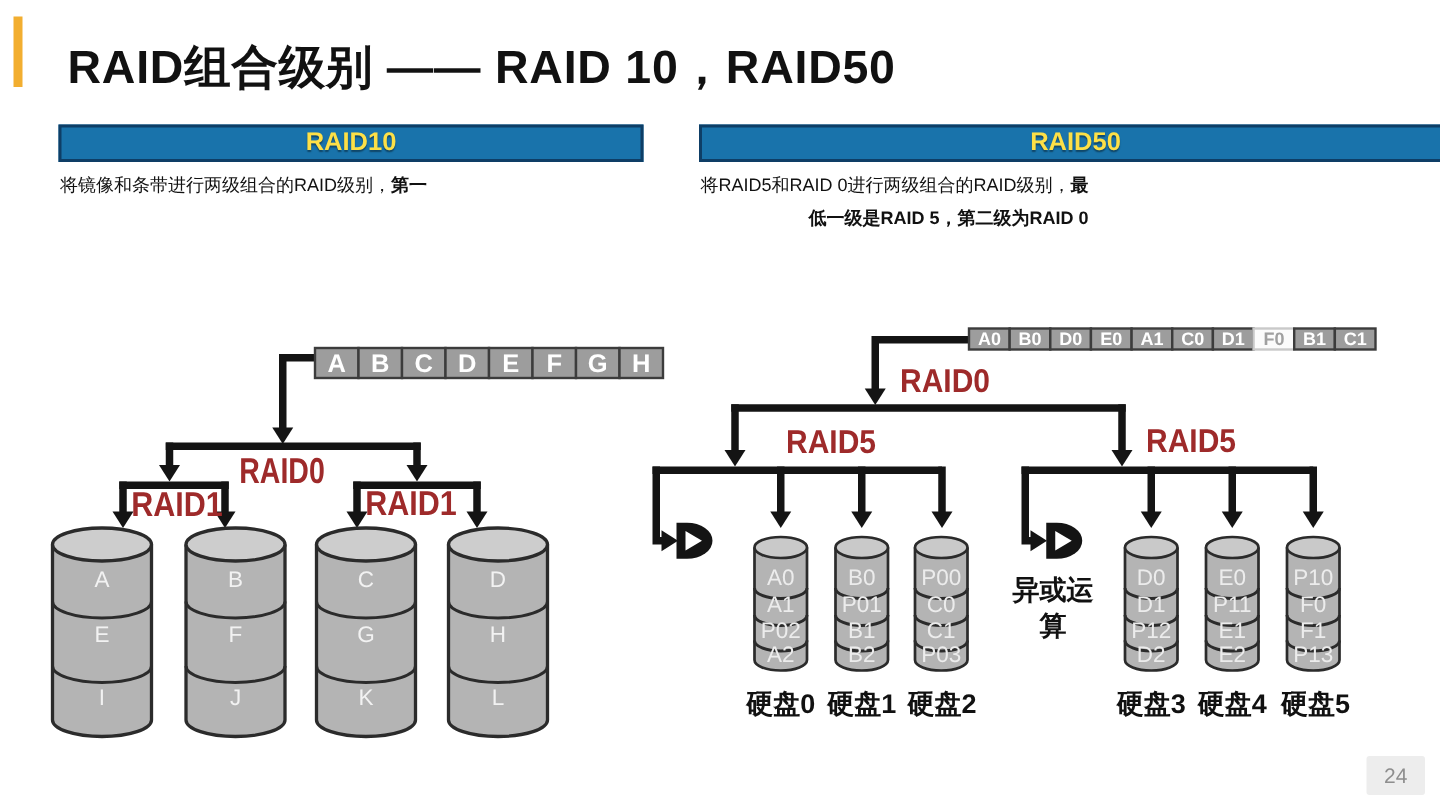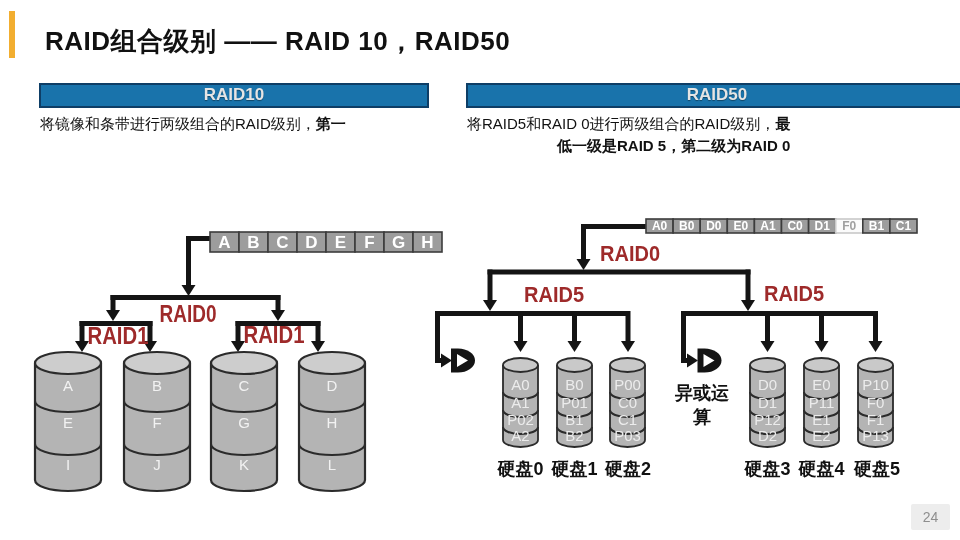--- a/index.html
+++ b/index.html
@@ -1,24 +1,24 @@
 <!DOCTYPE html>
 <html><head>
 <meta charset="utf-8">
 <style>
   html,body{margin:0;padding:0;background:#888;}
   .slide{position:relative;width:960px;height:540px;background:#ffffff;overflow:hidden;
          font-family:"Liberation Sans","DejaVu Sans",sans-serif;color:#111;}
   .accent-bar{position:absolute;left:9px;top:11px;width:6px;height:47px;background:#F2AE30;}
-  .title{position:absolute;left:45px;top:24px;font-size:26px;font-weight:bold;letter-spacing:0.5px;white-space:nowrap;}
+  .title{position:absolute;left:45px;top:24px;font-size:31px;font-weight:bold;letter-spacing:0.5px;white-space:nowrap;}
   .hdr{position:absolute;top:83px;height:25px;background:#1973AB;border:2px solid #0E3E66;box-sizing:border-box;
-       color:#e5e5e5;font-size:17px;font-weight:bold;text-align:center;line-height:20px;text-shadow:0 1px 1px rgba(0,0,0,.4);}
+       color:#fde047;font-size:17px;font-weight:bold;text-align:center;line-height:20px;text-shadow:0 1px 1px rgba(0,0,0,.4);}
   .hdr-left{left:39px;width:390px;}
   .hdr-right{left:466px;width:502px;}
-  .txt{position:absolute;top:113px;font-size:15px;line-height:21.5px;white-space:nowrap;}
+  .txt{position:absolute;top:113px;font-size:12px;line-height:21.5px;white-space:nowrap;}
   .txt-left{left:40px;}
   .txt-right{left:467px;text-align:right;}
   .txt b{font-weight:700;}
   .page-badge{position:absolute;left:911px;top:504px;width:39px;height:26px;background:#EDEDED;border-radius:2px;
               color:#8E8E8E;font-size:14px;text-align:center;line-height:26px;}
   svg{position:absolute;left:0;top:0;}
   .ln{fill:none;stroke:#141414;stroke-width:5;}
   .ah{fill:#141414;stroke:none;}
   .cb{fill:#b4b4b4;stroke:#2b2b2b;stroke-width:2.2;}
   .ct{fill:#cdcdcd;stroke:#2b2b2b;stroke-width:2.2;}

